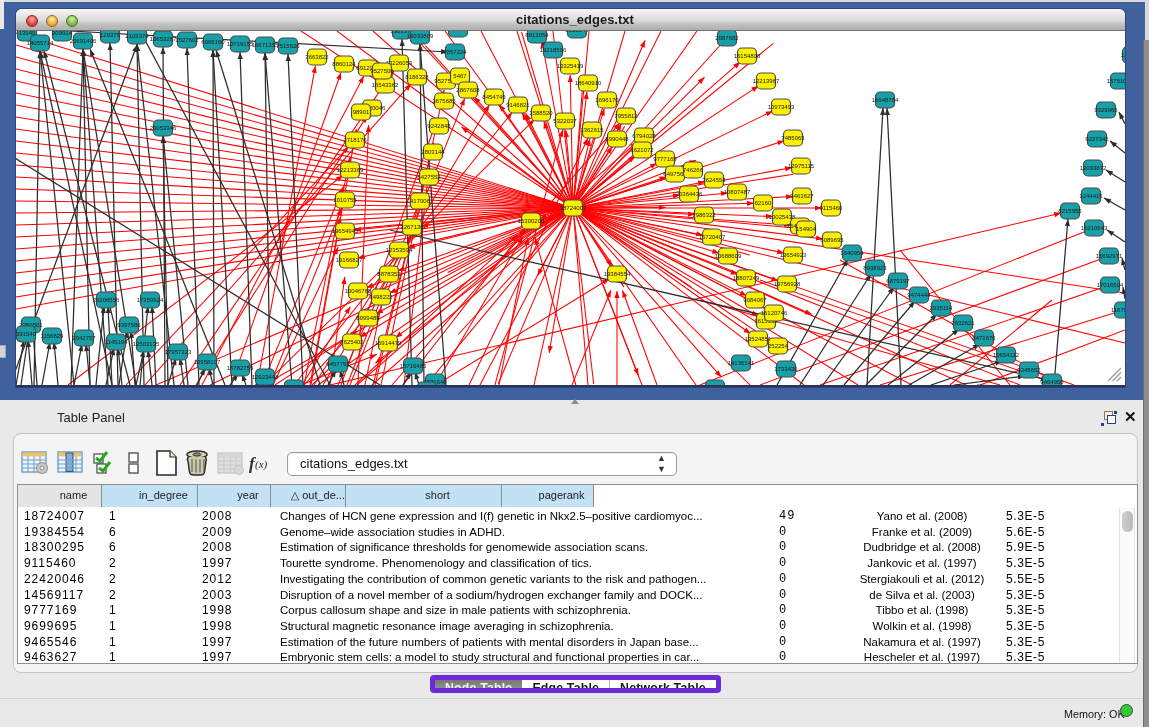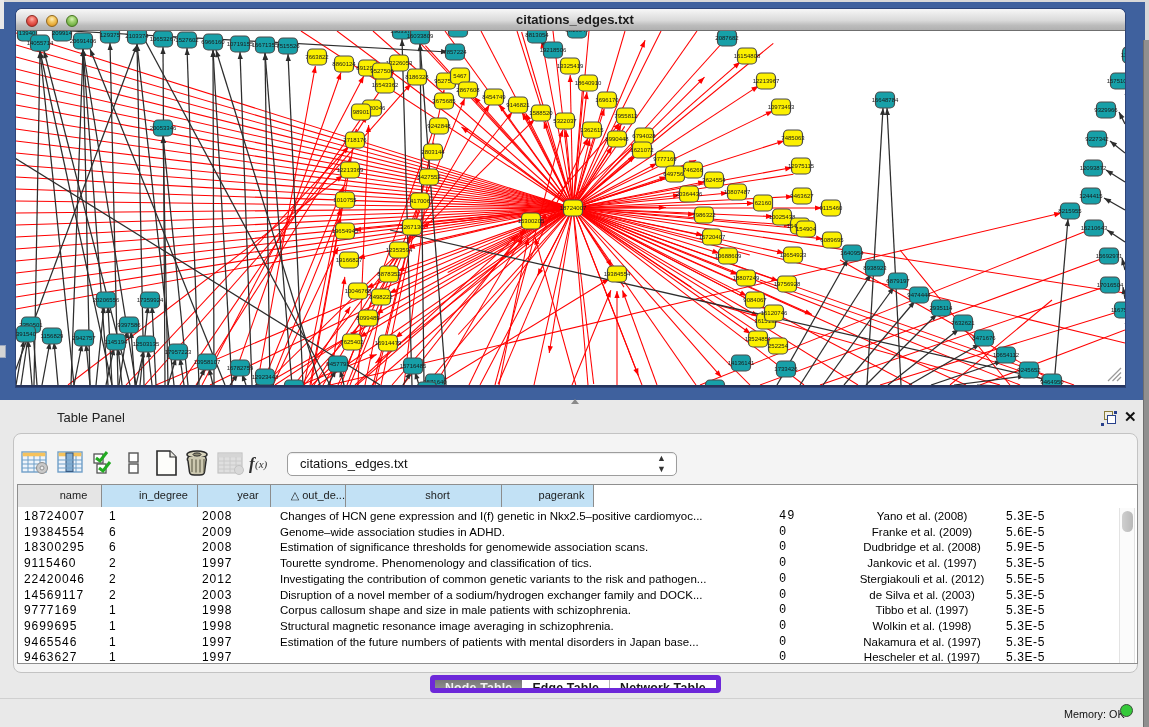--- a/index.html
+++ b/index.html
@@ -964,21 +964,21 @@
             <span class="c4">0</span>
             <span class="c5">de Silva et al. (2003)</span>
             <span class="c6">5.3E-5</span>
           </div>
 <div class="row">
             <span class="c0">9777169</span>
             <span class="c1">1</span>
             <span class="c2">1998</span>
             <span class="c3">Corpus callosum shape and size in male patients with schizophrenia.</span>
             <span class="c4">0</span>
-            <span class="c5">Tibbo et al. (1997)</span>
+            <span class="c5">Tibbo et al. (1998)</span>
             <span class="c6">5.3E-5</span>
           </div>
 <div class="row">
             <span class="c0">9699695</span>
             <span class="c1">1</span>
             <span class="c2">1998</span>
             <span class="c3">Structural magnetic resonance image averaging in schizophrenia.</span>
             <span class="c4">0</span>
             <span class="c5">Wolkin et al. (1998)</span>
             <span class="c6">5.3E-5</span>
@@ -989,20 +989,21 @@
             <span class="c2">1997</span>
             <span class="c3">Estimation of the future numbers of patients with mental disorders in Japan base...</span>
             <span class="c4">0</span>
             <span class="c5">Nakamura et al. (1997)</span>
             <span class="c6">5.3E-5</span>
           </div>
 <div class="row">
             <span class="c0">9463627</span>
             <span class="c1">1</span>
             <span class="c2">1997</span>
+            <span class="c3">Embryonic stem cells: a model to study structural and functional properties in car...</span>
             <span class="c4">0</span>
             <span class="c5">Hescheler et al. (1997)</span>
             <span class="c6">5.3E-5</span>
           </div>
         </div>
         <div class="vscroll">
           <div class="vthumb"></div>
         </div>
       </div>
     </div>

